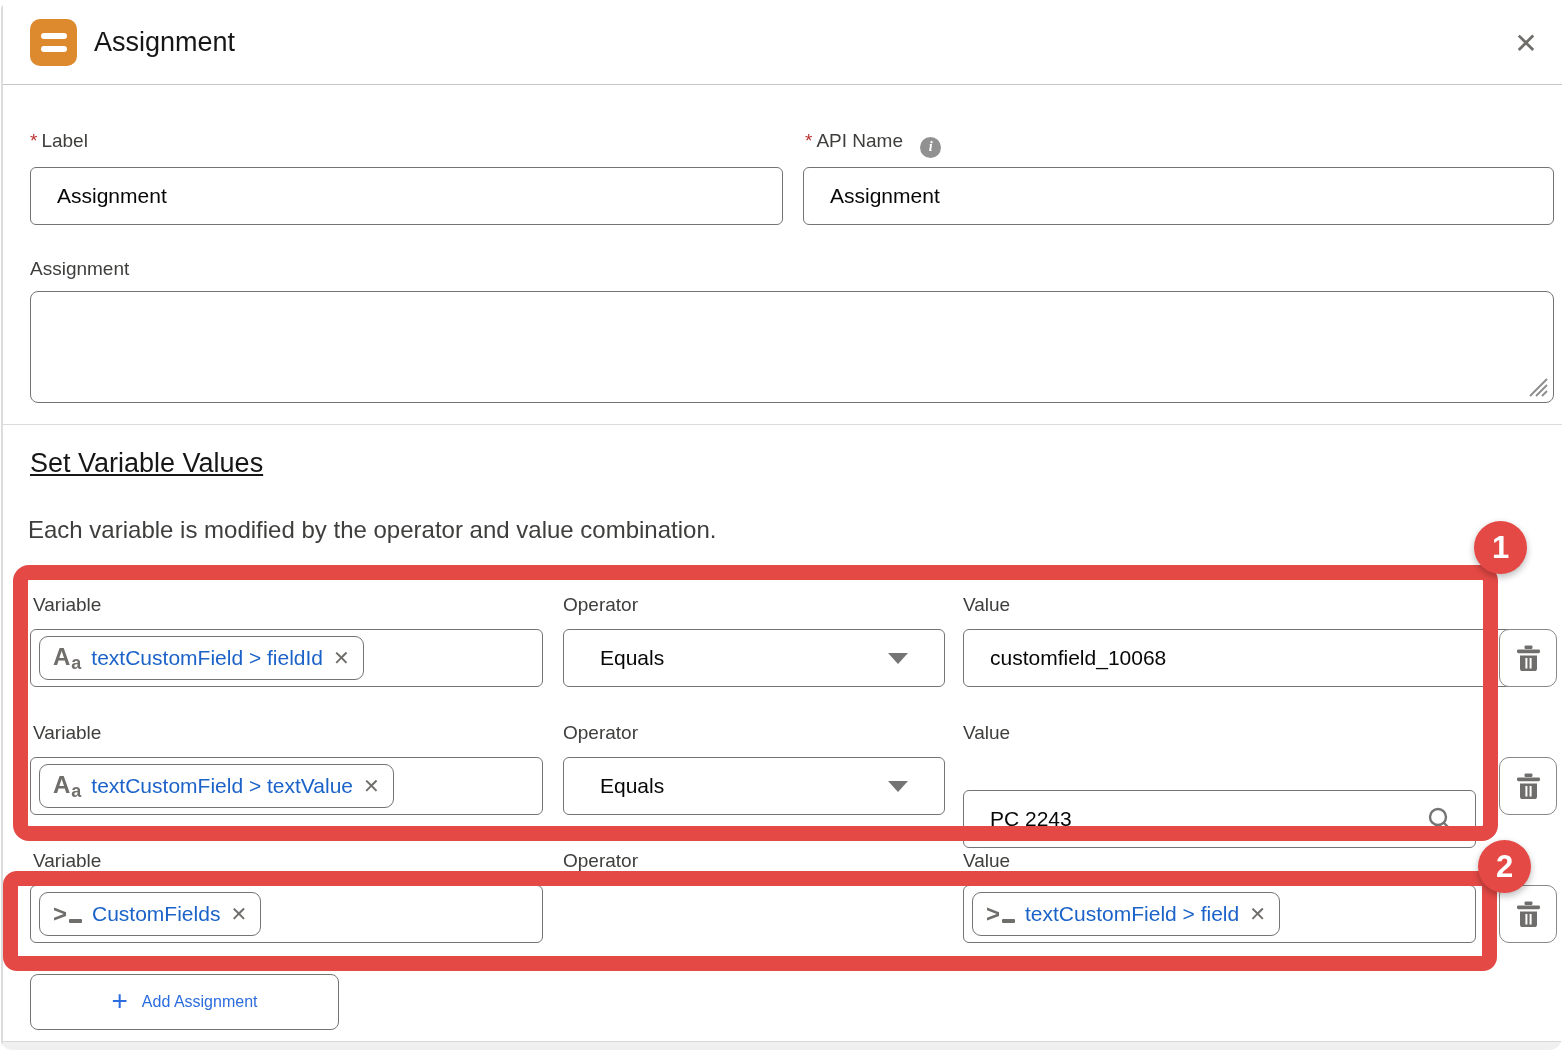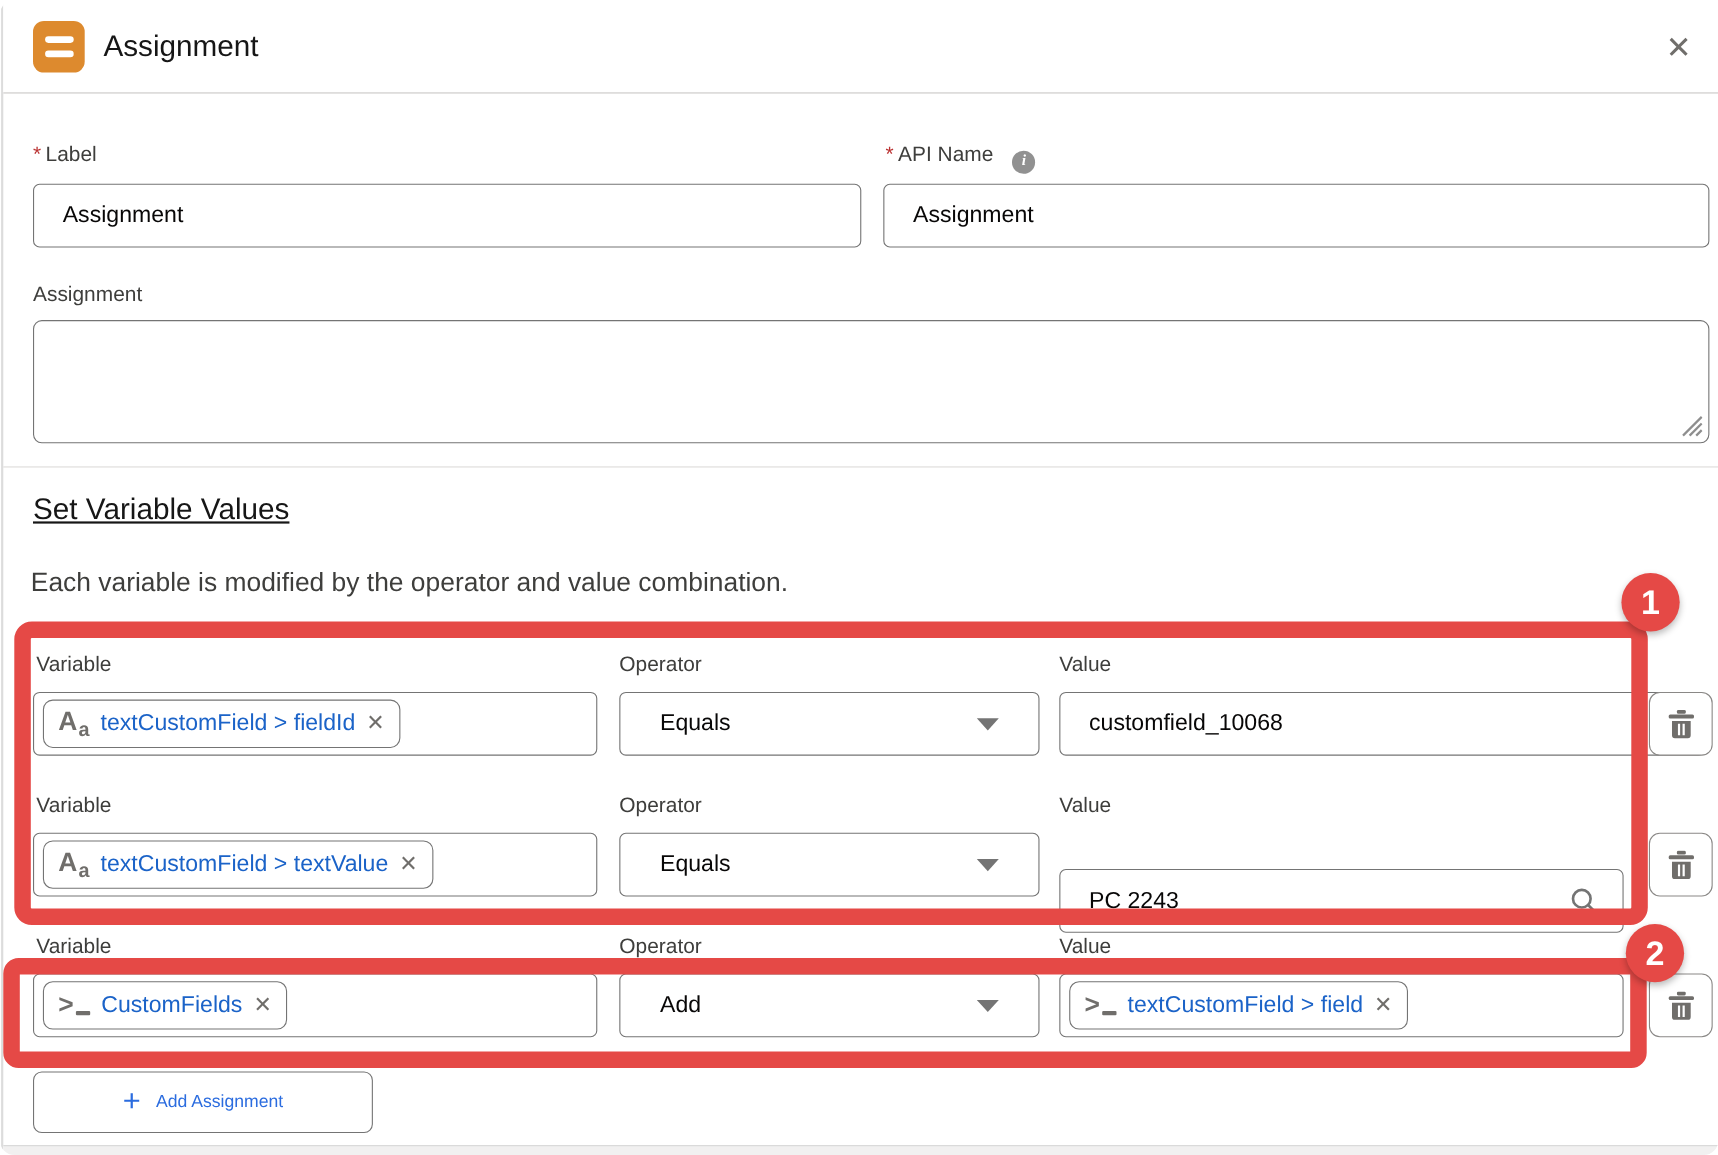--- a/index.html
+++ b/index.html
@@ -202,25 +202,20 @@
   <div class="pill-input" style="left:30px; top:885px; width:513px;">
     <span class="pill">
       <span class="icon-code">
         <span class="gt">&gt;</span>
           <span class="uscore"></span>
       </span>
       <span class="pill-text">CustomFields</span>
       <button class="pill-x">✕</button>
     </span>
   </div>
-  <div class="combo-box" style="left:563px; top:885px; width:382px;">
-    <span>Add</span>
-    <span class="spacer"></span>
-    <span class="tri-down"></span>
-  </div>
   <div class="pill-input" style="left:963px; top:885px; width:513px;">
     <span class="pill">
       <span class="icon-code">
         <span class="gt">&gt;</span>
           <span class="uscore"></span>
       </span>
       <span class="pill-text">textCustomField &gt; field</span>
       <button class="pill-x">✕</button>
     </span>
   </div>

